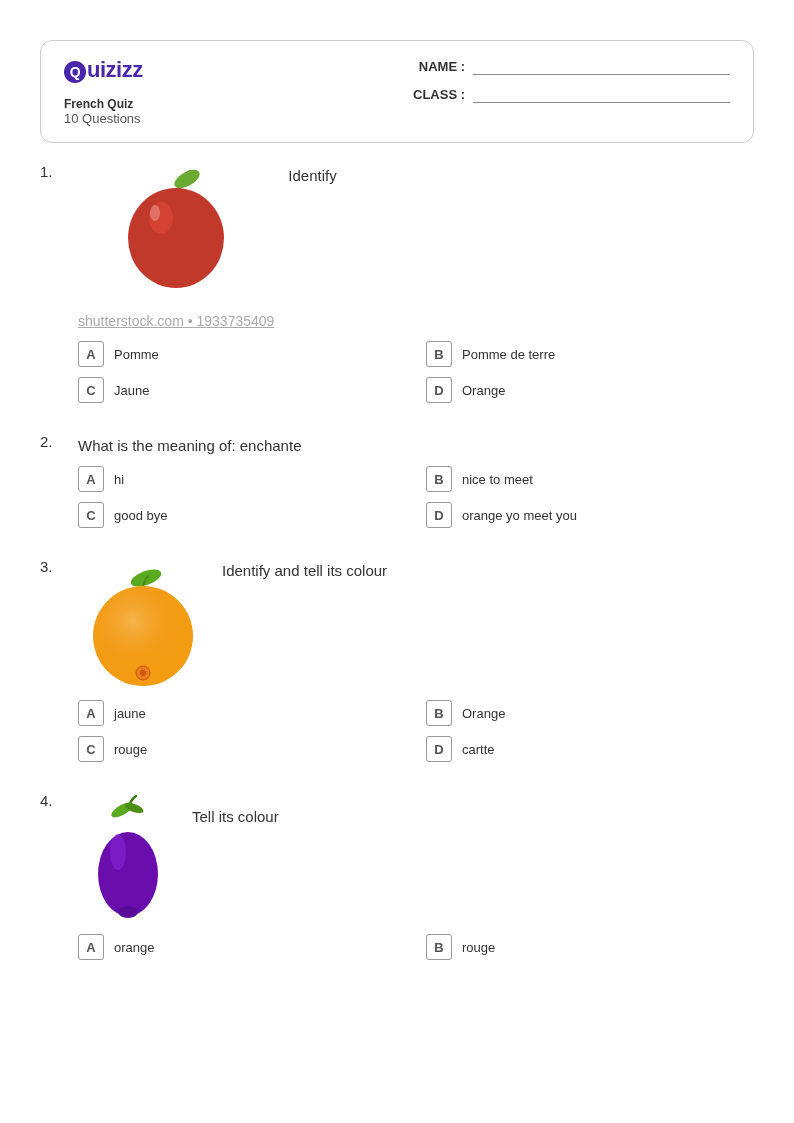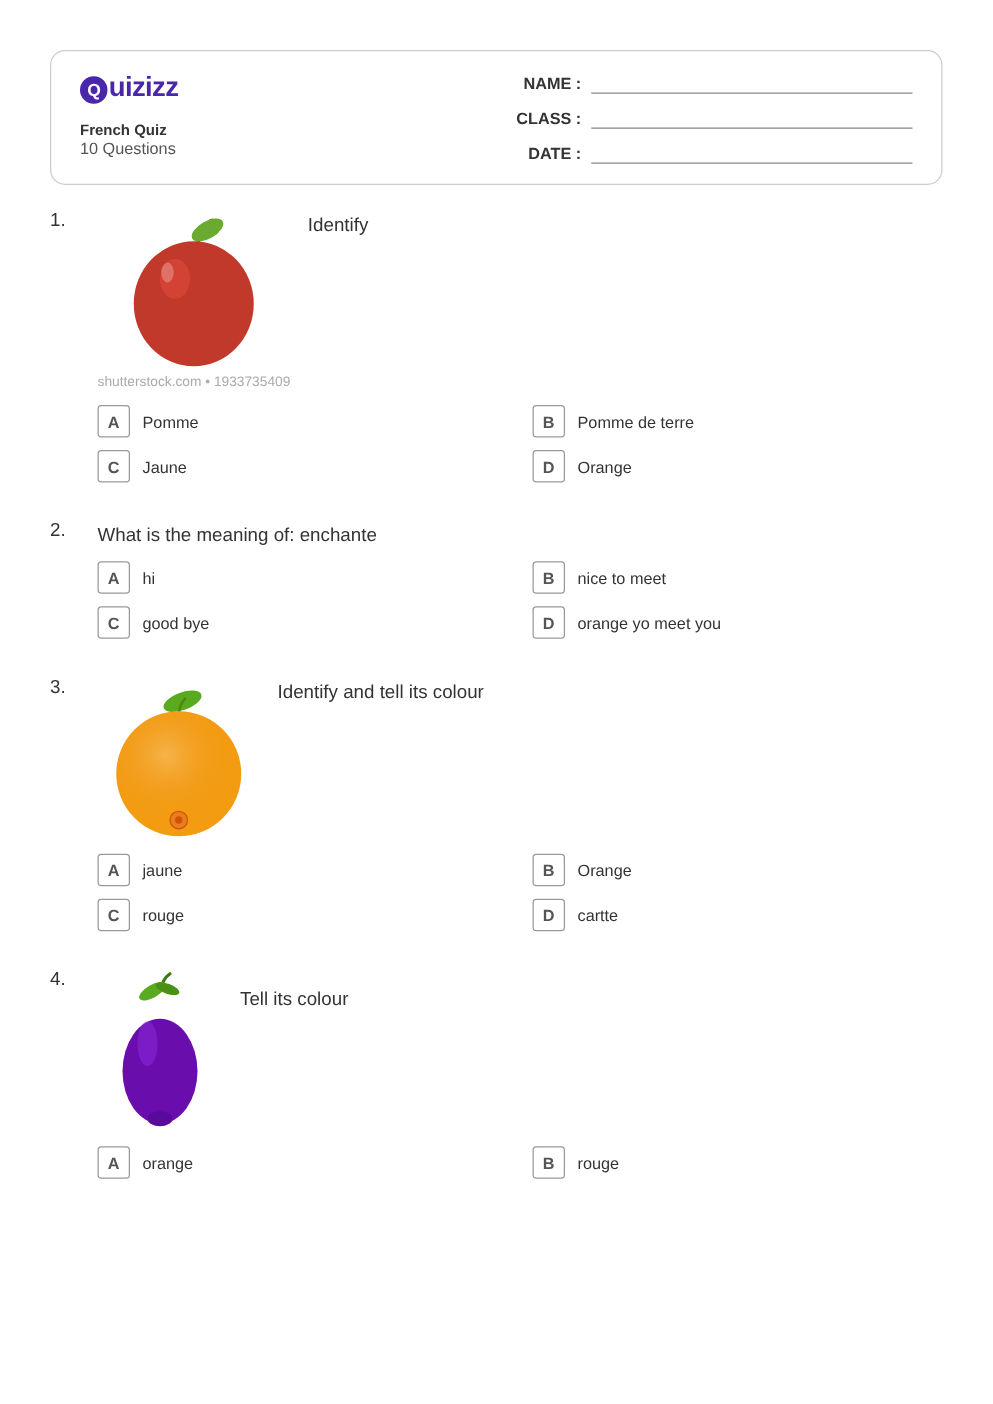--- a/index.html
+++ b/index.html
@@ -105,24 +105,25 @@
     .fruit-orange {
       width: 130px;
       height: 130px;
     }
     .fruit-eggplant {
       width: 100px;
       height: 130px;
     }
 
     .image-caption {
-      font-size: 11px;
+      font-size: 14px;
       color: #aaa;
       text-align: center;
-      margin-top: 2px;
+      margin-top: 20px;
+      text-decoration: underline;
     }
 
     
     .options-grid {
       display: grid;
       grid-template-columns: 1fr 1fr;
       gap: 10px 20px;
       margin-top: 12px;
       padding-left: 38px;
     }
@@ -180,24 +181,20 @@
     <div class="quiz-title">French Quiz</div>
     <div class="quiz-subtitle">10 Questions</div>
   </div>
   <div class="header-right">
     <div class="field-row">
       <span class="field-label">NAME :</span>
       <input class="field-line" type="text" style="">
     </div>
     <div class="field-row">
       <span class="field-label">CLASS :</span>
-      <input class="field-line" type="text" style="">
-    </div>
-    <div class="field-row">
-      <span class="field-label">DATE :</span>
       <input class="field-line" type="text" style="">
     </div>
   </div>
 </div>
 
 <div class="questions-container">
 
   <div class="question-block">
     <div class="question-with-image">
       <span class="question-number">1.</span>

